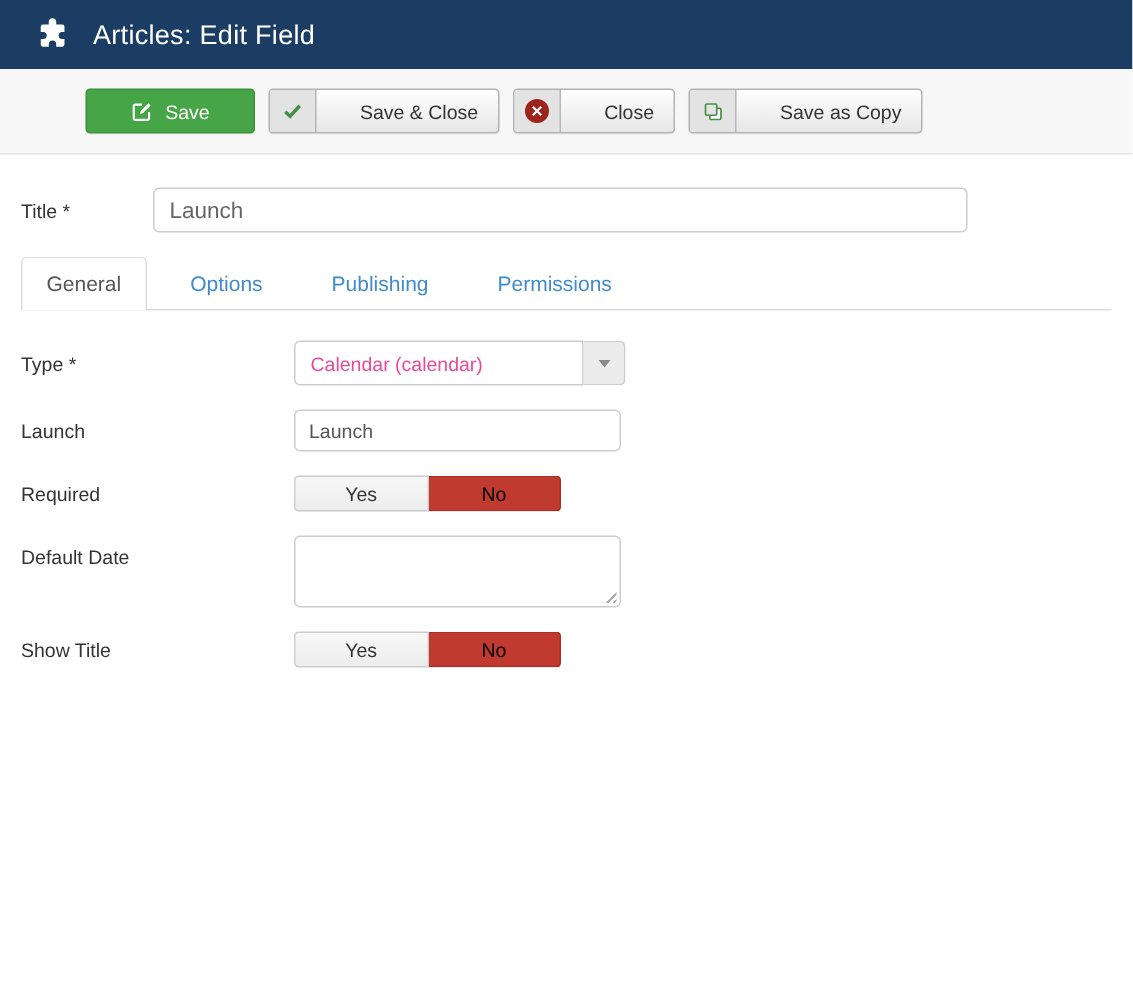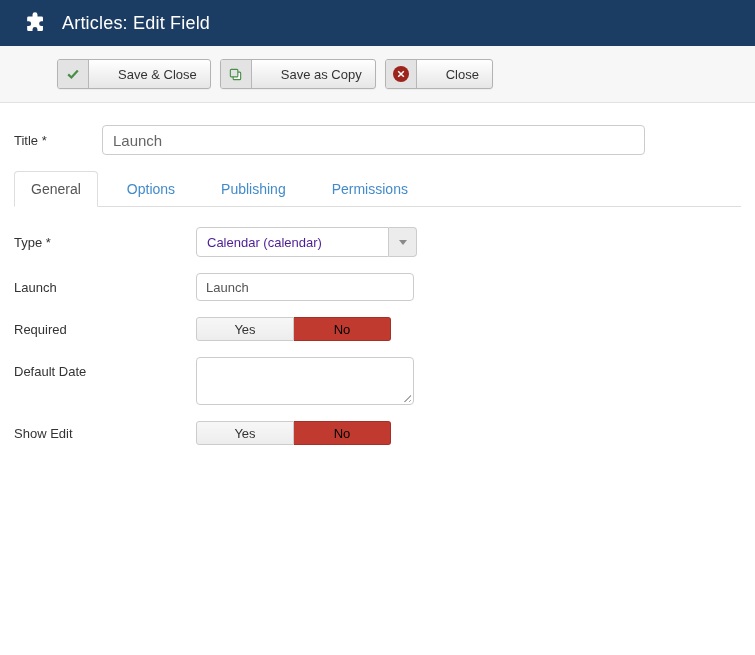--- a/index.html
+++ b/index.html
@@ -52,37 +52,37 @@
   .form-row.top { align-items: flex-start; }
   .form-row.top .f-label { padding-top: 7px; }
   .f-label { width: 182px; font-size: 13px; color: #333; }
 
   .text-input { width: 218px; height: 28px; border: 1px solid #ccc; border-radius: 4px;
     padding: 0 9px; font-size: 13px; color: #555; font-family: "Liberation Sans", sans-serif;
     outline: none; }
 
   .select-group { display: flex; width: 221px; height: 30px; }
   .select-box { flex: 1; border: 1px solid #ccc; border-radius: 4px 0 0 4px; display: flex;
-    align-items: center; padding: 0 10px; font-size: 13px; color: #4c1d95; background: #fff; }
+    align-items: center; padding: 0 10px; font-size: 13px; color: #ec4899; background: #fff; }
   .select-btn { width: 28px; border: 1px solid #ccc; border-left: none;
     border-radius: 0 4px 4px 0; background: #ececec; display: flex; align-items: center;
     justify-content: center; }
   .caret { width: 0; height: 0; border-left: 4px solid transparent;
     border-right: 4px solid transparent; border-top: 5px solid #8a8a8a; }
 
   .textarea-wrap { position: relative; width: 218px; height: 48px; border: 1px solid #ccc;
     border-radius: 4px; background: #fff; }
   .textarea-wrap textarea { width: 100%; height: 100%; border: none; resize: none;
     outline: none; background: transparent; padding: 5px 8px; font-size: 13px; color: #555;
     font-family: "Liberation Sans", sans-serif; }
   .resize-grip { position: absolute; right: 2px; bottom: 2px; width: 10px; height: 10px;
     background: linear-gradient(315deg, transparent 1px, #aaa 1px 2px, transparent 2px 4px,
       #aaa 4px 5px, transparent 5px); pointer-events: none; }
 
-  .btn-group { display: flex; width: 195px; height: 24px; }
+  .btn-group { display: flex; width: 178px; height: 24px; }
   .tgl { flex: 1; display: flex; align-items: center; justify-content: center;
     font-size: 13px; cursor: pointer; border: 1px solid #ccc; }
   .tgl.off { background: linear-gradient(#f7f7f7, #ededed); color: #333;
     border-radius: 3px 0 0 3px; }
   .tgl.on { background: #c03a30; border-color: #a53028; color: #000000;
     border-radius: 0 3px 3px 0; border-left: none; }
 </style>
 </head>
 <body>
 
@@ -90,52 +90,61 @@
   <span class="hicon">
     <svg viewBox="0 0 16 16" width="22" height="22">
       <path fill="#fff" d="M6.2 1.9a1.8 1.8 0 0 1 3.6 0V3.2h3a1 1 0 0 1 1 1v2.6h-1.1a1.7 1.7 0 1 0 0 3.4h1.1v2.7a1 1 0 0 1-1 1H9.8v-1.2a1.8 1.8 0 0 0-3.6 0v1.2H3.3a1 1 0 0 1-1-1V10.2h1.2a1.7 1.7 0 1 0 0-3.4H2.3V4.2a1 1 0 0 1 1-1h2.9V1.9z"></path>
     </svg>
   </span>
   <span class="htitle">Articles: Edit Field</span>
 </div>
 
 <div class="toolbar">
 
+  <button class="btn btn-save">
+    <span class="icon-cell" style="width:auto;background:none;border:none;">
+      <svg viewBox="0 0 16 16" width="15" height="15">
+        <path d="M13.2 8.2v4.6a1 1 0 0 1-1 1H3.3a1 1 0 0 1-1-1V3.9a1 1 0 0 1 1-1h4.9" stroke="#fff" stroke-width="1.5" fill="none"></path>
+        <path d="M6.6 9.6l.8-2.4 5.3-5.3 1.6 1.6-5.3 5.3-2.4.8z" fill="#fff"></path>
+      </svg>
+    </span>
+    <span class="label-cell">Save</span>
+  </button>
 
   <button class="btn">
     <span class="icon-cell">
       <svg viewBox="0 0 16 16" width="14" height="14">
         <path d="M2.5 8.5 L6.2 12 L13.5 4" stroke="#478e47" stroke-width="2.6" fill="none"></path>
       </svg>
     </span>
     <span class="label-cell">Save &amp; Close</span>
   </button>
 
-
-  <button class="btn">
-    <span class="icon-cell">
-      <svg viewBox="0 0 16 16" width="15" height="15">
-        <rect x="5.5" y="5.5" width="8" height="8" rx="1" fill="#fff" stroke="#478e47" stroke-width="1.2"></rect>
-        <rect x="2.5" y="2.5" width="8" height="8" rx="1" fill="#e3e3e3" stroke="#478e47" stroke-width="1.2"></rect>
-      </svg>
-    </span>
-    <span class="label-cell">Save as Copy</span>
-  </button>
 
   <button class="btn">
     <span class="icon-cell">
       <span class="circle-x">
         <svg viewBox="0 0 16 16" width="10" height="10">
           <path d="M3.5 3.5l9 9M12.5 3.5l-9 9" stroke="#fff" stroke-width="2.4"></path>
         </svg>
       </span>
     </span>
     <span class="label-cell">Close</span>
   </button>
 
+  <button class="btn">
+    <span class="icon-cell">
+      <svg viewBox="0 0 16 16" width="15" height="15">
+        <rect x="5.5" y="5.5" width="8" height="8" rx="1" fill="#fff" stroke="#478e47" stroke-width="1.2"></rect>
+        <rect x="2.5" y="2.5" width="8" height="8" rx="1" fill="#e3e3e3" stroke="#478e47" stroke-width="1.2"></rect>
+      </svg>
+    </span>
+    <span class="label-cell">Save as Copy</span>
+  </button>
+
 </div>
 
 <div class="content">
 
   <div class="title-row">
     <span class="t-label">Title *</span>
     <input class="title-input" type="text" value="Launch" style="">
   </div>
 
   <div class="tabs">
@@ -174,21 +183,21 @@
 
     <div class="form-row top">
       <span class="f-label">Default Date</span>
       <div class="textarea-wrap">
         <textarea style=""></textarea>
         <span class="resize-grip"></span>
       </div>
     </div>
 
     <div class="form-row">
-      <span class="f-label">Show Edit</span>
+      <span class="f-label">Show Title</span>
       <div class="btn-group">
         <button class="tgl off">Yes</button>
         <button class="tgl on">No</button>
       </div>
     </div>
 
   </div>
 </div>
 
 </body></html>

